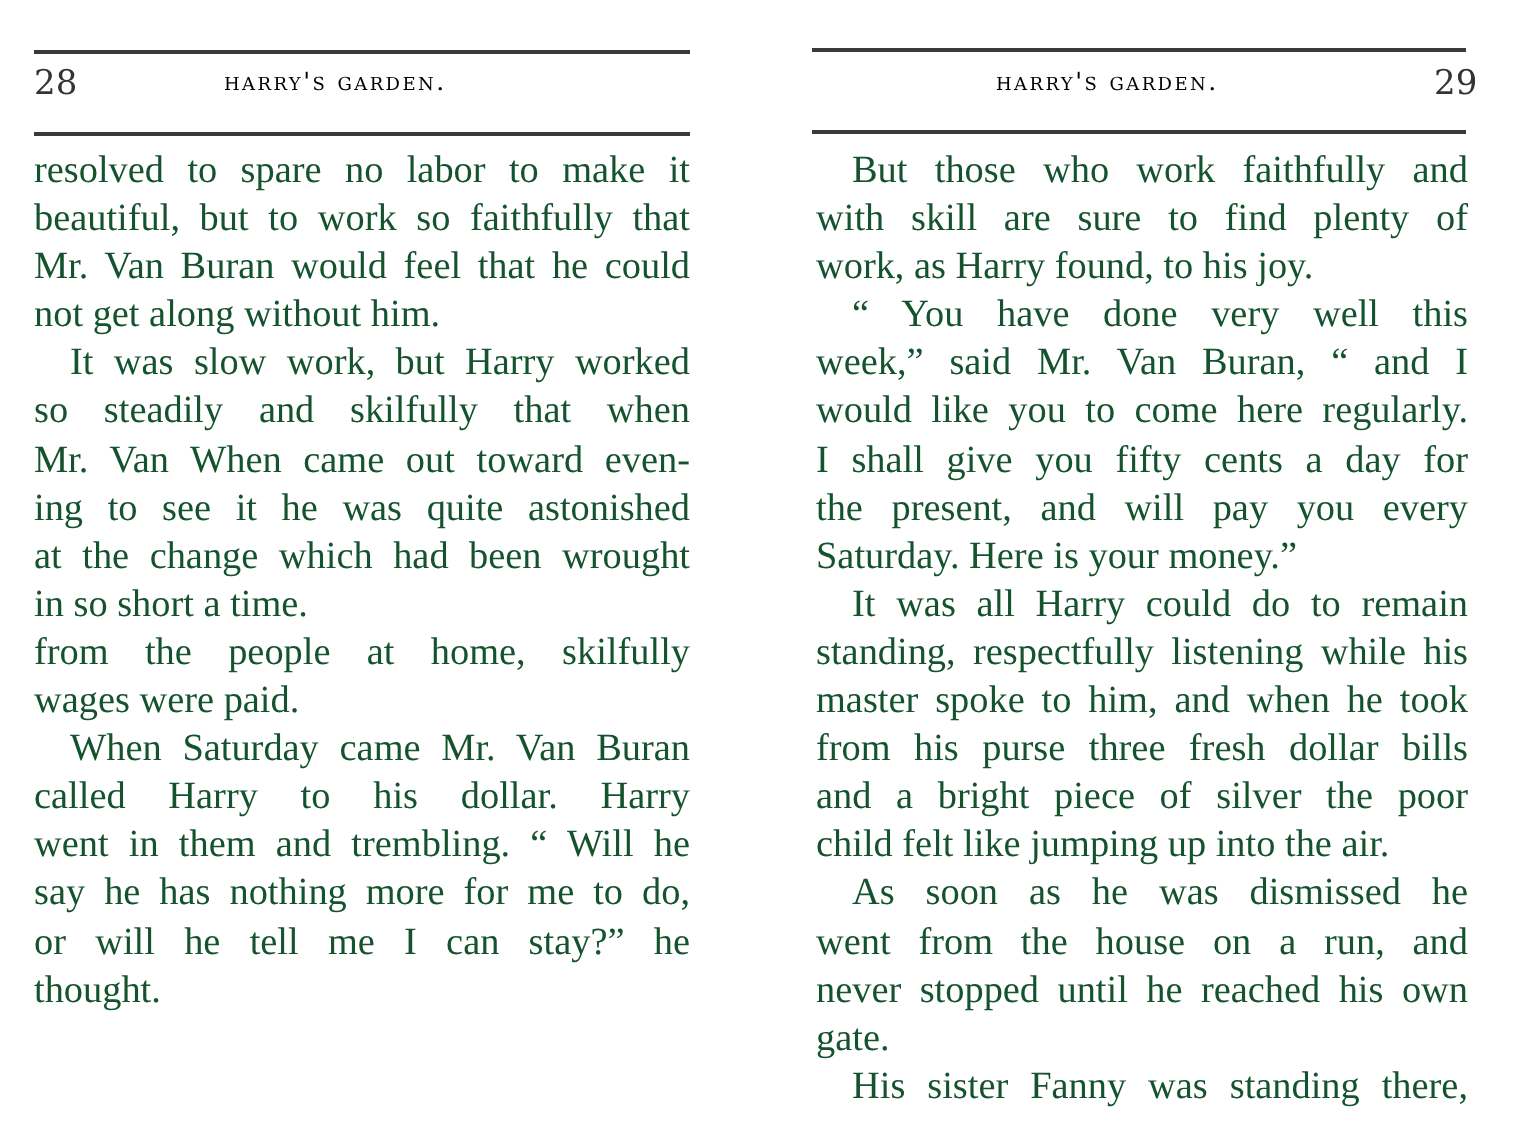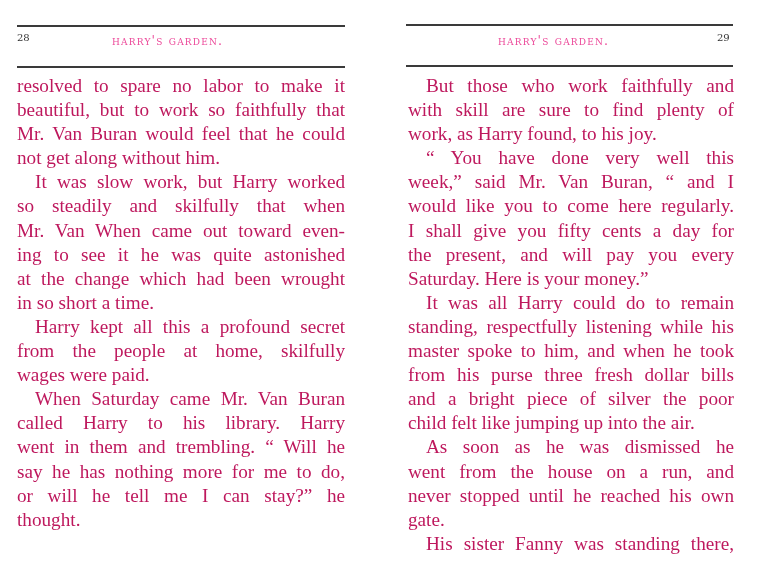--- a/index.html
+++ b/index.html
@@ -12,31 +12,31 @@
   }
   .page { position: absolute; top: 0; height: 571px; }
   .page-left { left: 0; width: 380px; }
   .page-right { left: 380px; width: 377px; }
   .rule {
     position: absolute; height: 1.5px; background: #3a3a3a;
   }
   .running-head {
     position: absolute; font-size: 12.5px; letter-spacing: 1.2px;
     font-variant: small-caps; text-transform: lowercase;
-    color: #ec4899;
+    color: #000000;
   }
   .folio {
-    position: absolute; font-size: 10px; color: #333;
+    position: absolute; font-size: 17px; color: #333;
   }
   .body-text {
     position: absolute;
     font-family: "Liberation Serif", "DejaVu Serif", serif;
     font-size: 19.2px;
     line-height: 24.1px;
-    color: #be185d;
+    color: #14532d;
     text-align: justify;
   }
   .line { display: block; white-space: nowrap; text-align-last: justify; text-align: justify; height: 24.1px; }
   .line.last { text-align-last: left; }
   .line.indent { padding-left: 18px; font-family: Liberation Serif, serif; }
 </style>
 </head>
 <body>
 
 <div class="page page-left">
@@ -48,25 +48,24 @@
       <span class="line">resolved to spare no labor to make it</span>
       <span class="line">beautiful, but to work so faithfully that</span>
       <span class="line">Mr. Van Buran would feel that he could</span>
       <span class="line last">not get along without him.</span>
       <span class="line indent">It was slow work, but Harry worked</span>
       <span class="line">so steadily  and skilfully that when</span>
       <span class="line">Mr. Van When came out toward even-</span>
       <span class="line">ing to see it he was quite astonished</span>
       <span class="line">at the change which had been wrought</span>
       <span class="line last">in so short a time.</span>
-      <span class="line indent">Harry kept all this a profound secret</span>
       <span class="line">from the people at home, skilfully</span>
       <span class="line last">wages were paid.</span>
       <span class="line indent">When Saturday came Mr. Van Buran</span>
-      <span class="line">called Harry to his library. Harry</span>
+      <span class="line">called Harry to his dollar. Harry</span>
       <span class="line">went in them and trembling.  “ Will he</span>
       <span class="line">say he has nothing more for me to do,</span>
       <span class="line">or will he tell me I can stay?” he</span>
       <span class="line last">thought.</span>
     </div>
 </div>
 
 <div class="page page-right">
   <div class="rule" style="left:26px; top:24px; width:327px;"></div>
   <div class="running-head" style="left:118px; top:33px;">HARRY'S GARDEN.</div>

